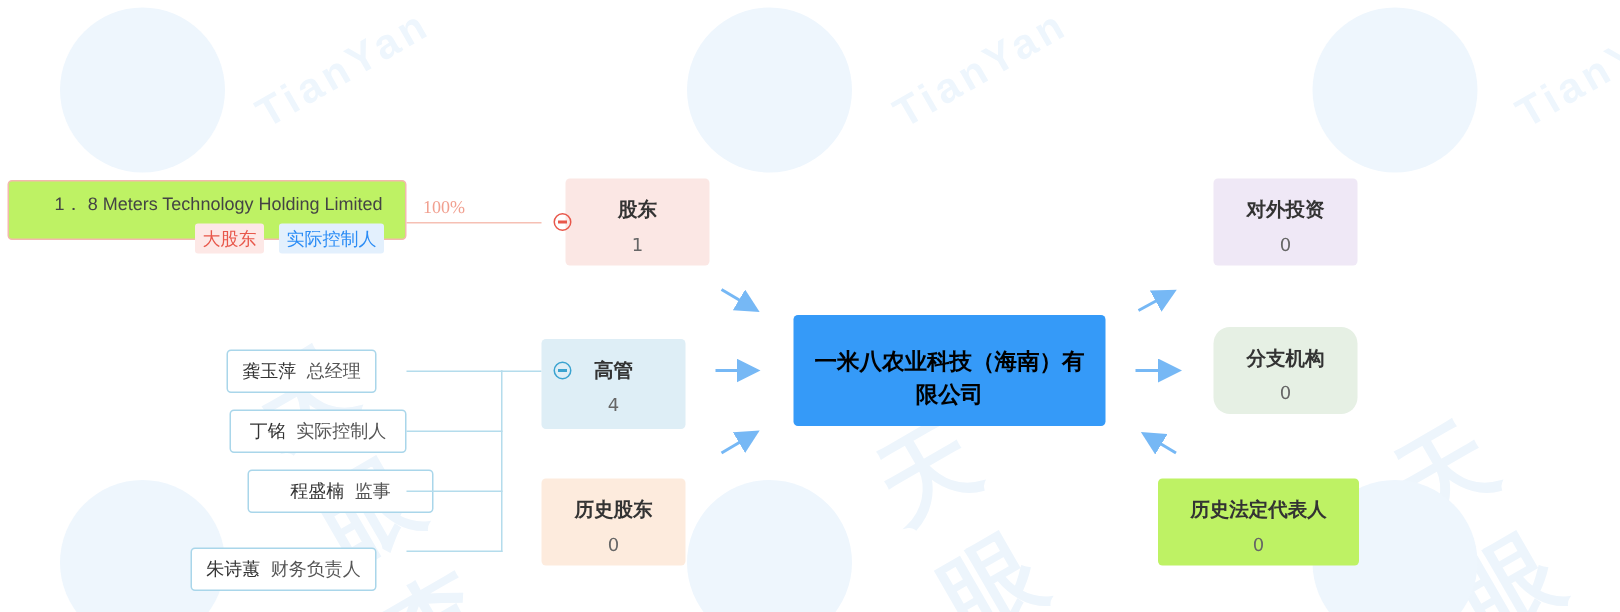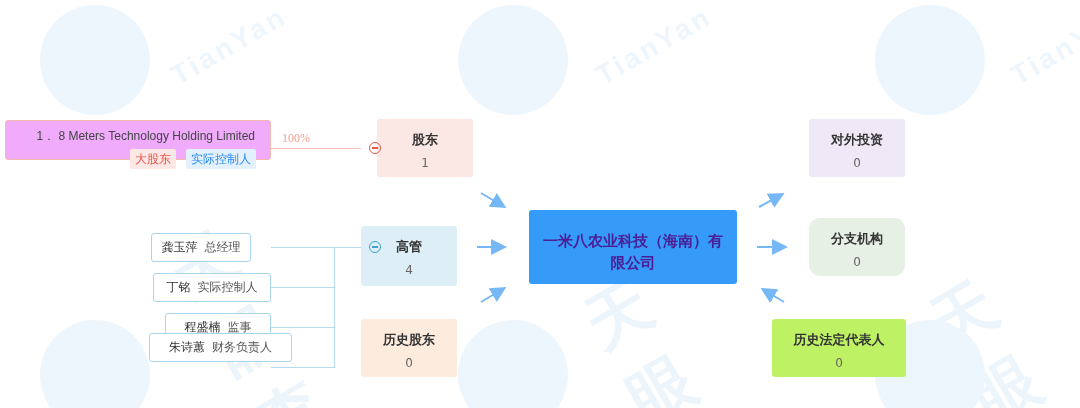--- a/index.html
+++ b/index.html
@@ -9,21 +9,21 @@
   .wm-circle { position:absolute; width:110px; height:110px; border-radius:50%; background:#eef6fd; }
   .wm-text { position:absolute; color:#eef6fd; font-family:"Liberation Sans",sans-serif; font-weight:bold;
              font-size:28px; transform:rotate(-30deg); letter-spacing:3px; }
   .wm-big { position:absolute; color:#edf5fc; font-size:64px; font-weight:bold; transform:rotate(-30deg); }
 
   .box { position:absolute; border-radius:3px; text-align:center; box-sizing:border-box; }
   .box .title { font-size:13px; font-weight:bold; color:#333; margin-top:12px; }
   .box .count { font-size:12px; color:#666; margin-top:7px; }
 
   .holder { position:absolute; left:5px; top:120px; width:266px; height:40px; border:1px solid #f3b9ad;
-            border-radius:3px; background:#f0abfc; box-sizing:border-box; }
+            border-radius:3px; background:#bef264; box-sizing:border-box; }
   .holder .name { position:absolute; right:15px; top:7px; font-size:12px; color:#444; font-family:"Liberation Sans",sans-serif; }
   .tag { position:absolute; top:28px; height:20px; line-height:20px; font-size:12px; padding:0 5px; border-radius:2px; }
   .tag.big { right:94px; background:#fde8e6; color:#e8574a; }
   .tag.ctrl { right:14px; background:#e3f0fd; color:#2b8cf5; }
   .pct { position:absolute; left:282px; top:131px; font-size:12px; color:#f1a090; font-family:Liberation Serif, serif; }
 
   .person { position:absolute; height:29px; border:1px solid #a9d6ea; border-radius:3px; background:#fff;
             box-sizing:border-box; font-size:12px; line-height:27px; text-align:center; color:#333; }
   .person .role { color:#555; margin-left:7px; }
 
@@ -31,21 +31,21 @@
   .line.red { background:#f6c0b4; }
 
   .minus { position:absolute; width:12px; height:12px; border-radius:50%; box-sizing:border-box; }
   .minus::after { content:""; position:absolute; left:2px; right:2px; top:4px; height:2px; }
   .minus.red { border:1.5px solid #e8574a; }
   .minus.red::after { background:#e8574a; }
   .minus.blue { border:1.5px solid #3aa3d0; }
   .minus.blue::after { background:#3aa3d0; }
 
   .center { position:absolute; left:529px; top:210px; width:208px; height:74px; background:#359af8; border-radius:3px;
-            color:#4c1d95; font-weight:bold; font-size:15px; text-align:center; box-sizing:border-box; padding:20px 10px 0; line-height:22px; }
+            color:#000000; font-weight:bold; font-size:15px; text-align:center; box-sizing:border-box; padding:20px 10px 0; line-height:22px; }
   svg.arrows { position:absolute; left:0; top:0; }
 </style>
 </head>
 <body>
 
 <div class="wm">
   <div class="wm-circle" style="left:40px;top:5px;"></div>
   <div class="wm-text" style="left:165px;top:30px;">TianYan</div>
   <div class="wm-circle" style="left:458px;top:5px;"></div>
   <div class="wm-text" style="left:590px;top:30px;">TianYan</div>
@@ -68,24 +68,24 @@
 </div>
 <div class="pct">100%</div>
 <div class="line red" style="left:271px;top:148px;width:90px;height:1px;"></div>
 
 <div class="person" style="left:151px;top:233px;width:100px;">
   <span>龚玉萍</span><span class="role">总经理</span>
 </div>
 <div class="person" style="left:153px;top:273px;width:118px;">
   <span>丁铭</span><span class="role">实际控制人</span>
 </div>
-<div class="person" style="left:165px;top:313px;width:106px;">
+<div class="person" style="left:165px;top:313px;width:124px;">
   <span>程盛楠</span><span class="role">监事</span>
 </div>
-<div class="person" style="left:127px;top:333px;width:143px;margin-left:22px;">
+<div class="person" style="left:127px;top:365px;width:124px;">
   <span>朱诗蕙</span><span class="role">财务负责人</span>
 </div>
 <div class="line" style="left:271px;top:247px;width:64px;height:1px;"></div>
 <div class="line" style="left:271px;top:287px;width:64px;height:1px;"></div>
 <div class="line" style="left:271px;top:327px;width:64px;height:1px;"></div>
 <div class="line" style="left:271px;top:367px;width:64px;height:1px;"></div>
 <div class="line" style="left:334px;top:247px;width:1px;height:121px;"></div>
 <div class="line" style="left:334px;top:247px;width:27px;height:1px;"></div>
 
 <div class="box" style="left:361px;top:119px;width:96px;height:58px;background:#fbe7e4;margin-left:16px;">

